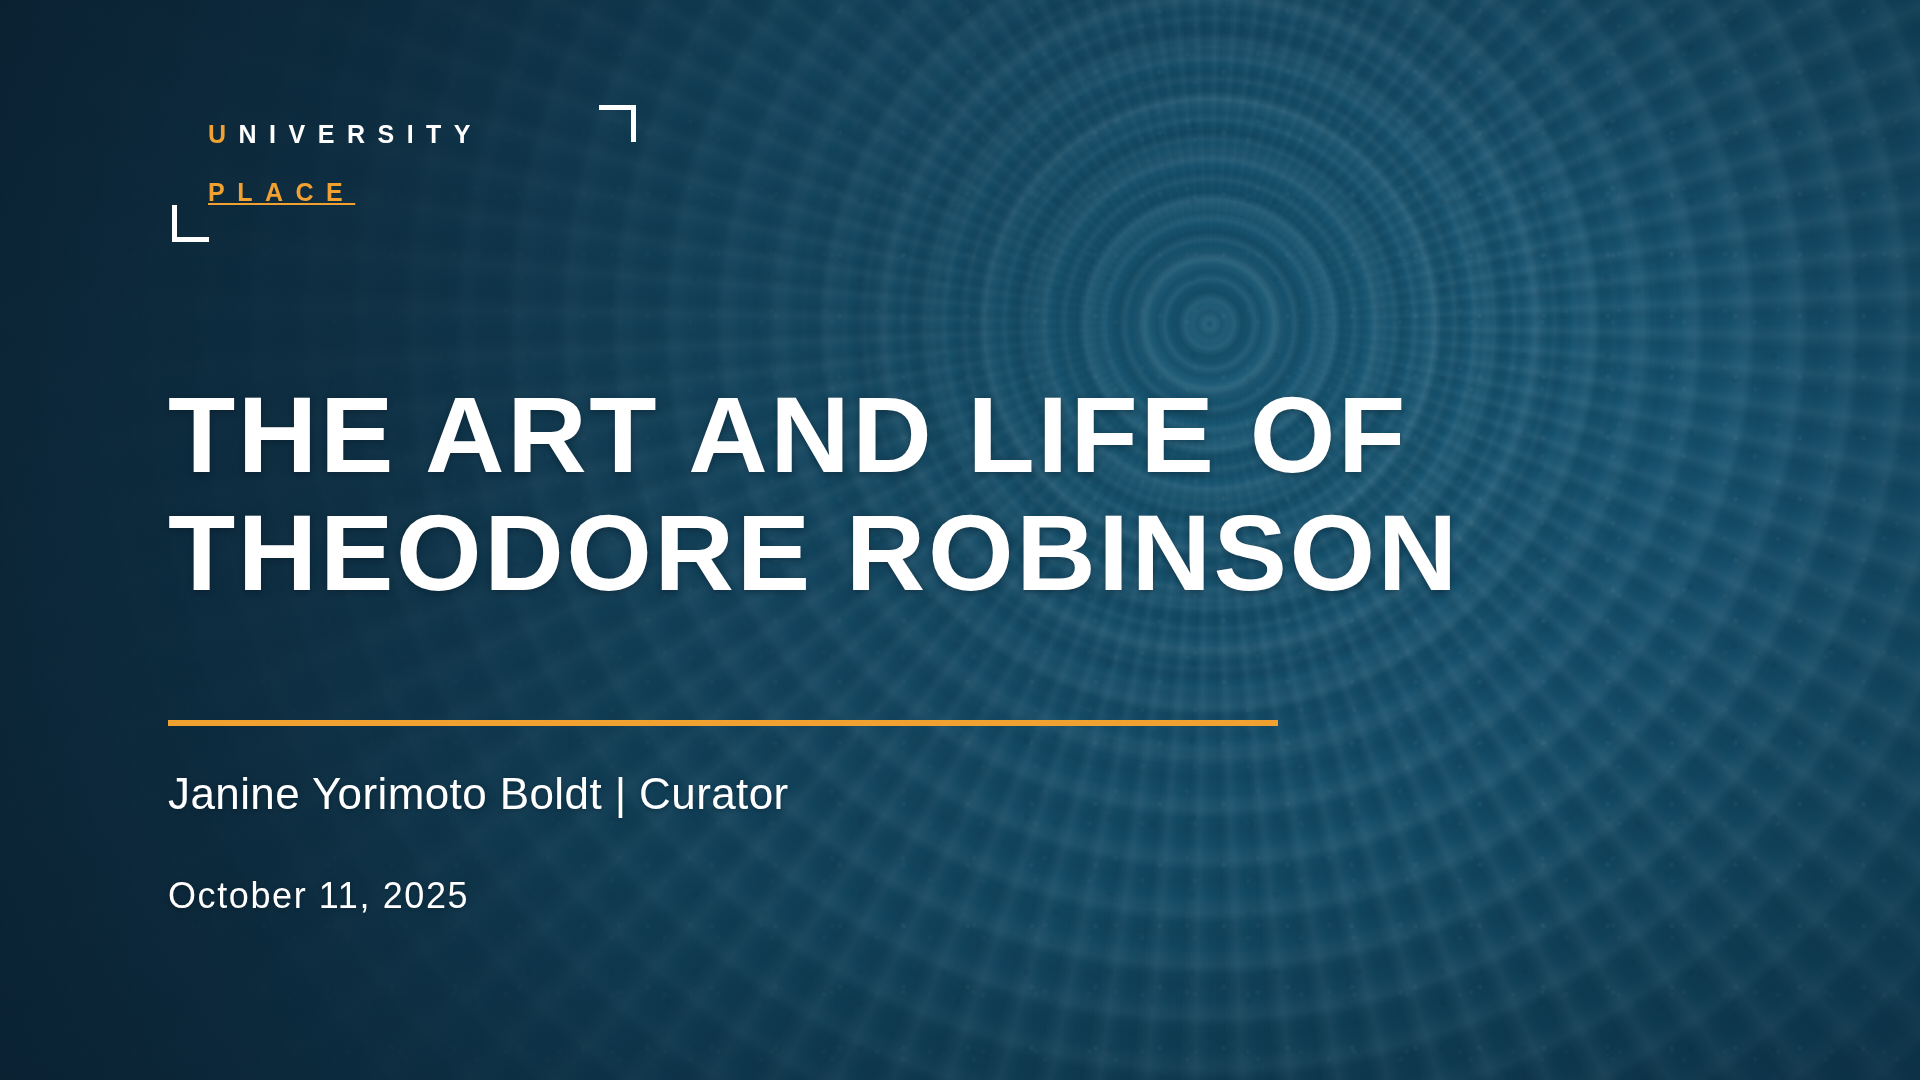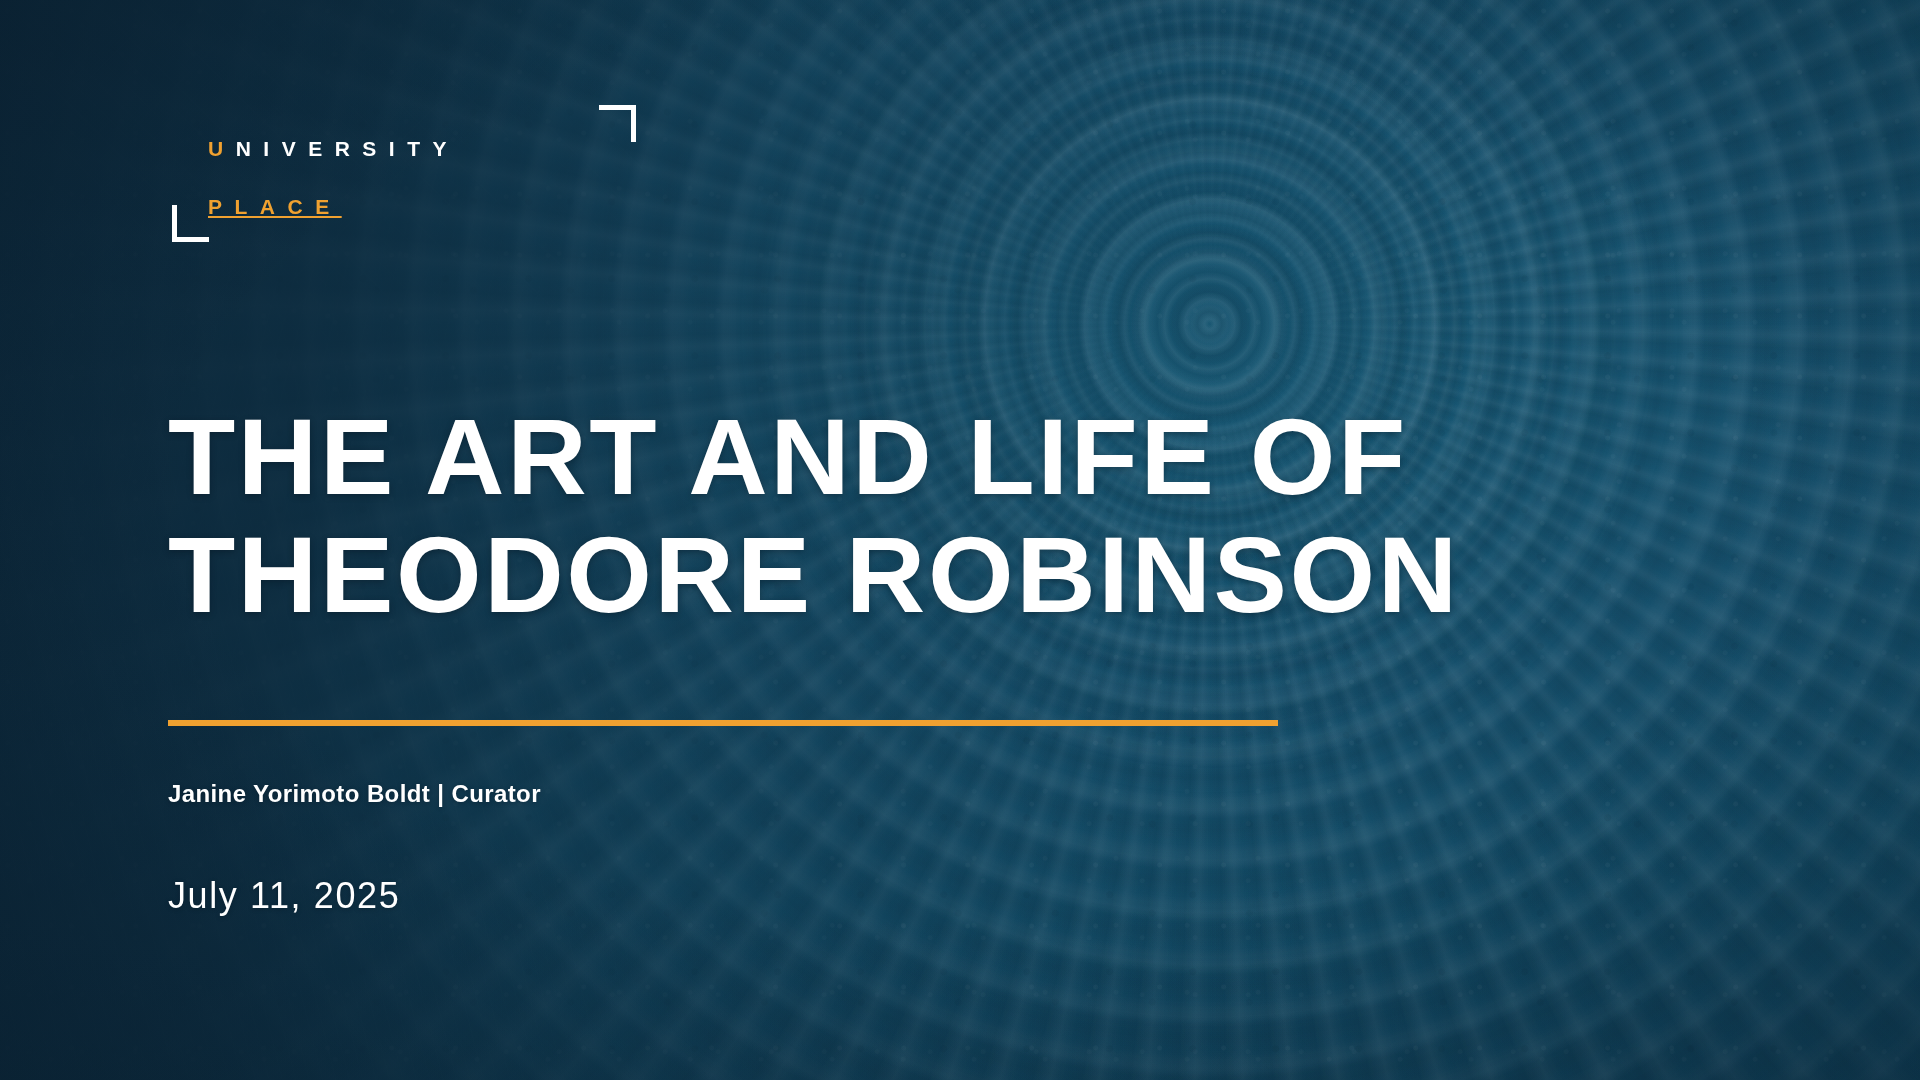--- a/index.html
+++ b/index.html
@@ -130,27 +130,26 @@
   #logo {
     position: absolute;
     left: 170px;
     top: 92px;
     width: 450px;
     height: 175px;
   }
   .logo-line {
     position: absolute;
     left: 38px;
-    font-size: 21px;
+    font-size: 25px;
     font-weight: 700;
     letter-spacing: 12.5px;
     line-height: 1;
     white-space: nowrap;
     font-family: "Liberation Sans", sans-serif;
-    margin-top: 16px;
   }
   #logo-line-university { top: 30px; }
   #logo-line-place { top: 88px; text-decoration: underline; }
   .logo-accent { color: #f0a130; }
   .logo-white  { color: #ffffff; }
 
   .bracket {
     position: absolute;
     width: 32px;
     height: 32px;
@@ -170,21 +169,20 @@
     border-bottom-width: 5px;
     border-left-width: 5px;
   }
 
   
   #headline {
     position: absolute;
     left: 168px;
     top: 376px;
     width: 1500px;
-    margin-top: 22px;
   }
   .headline-line {
     font-family: "Liberation Sans Narrow", "Liberation Sans", sans-serif;
     font-size: 108px;
     font-weight: 700;
     color: #ffffff;
     letter-spacing: 2.5px;
     line-height: 118px;
     white-space: nowrap;
     text-shadow: 0 2px 6px rgba(4,18,30,0.38);
@@ -204,22 +202,22 @@
 
   
   #credits {
     position: absolute;
     left: 168px;
     top: 760px;
     width: 1100px;
   }
   .credit-line {
     font-family: "Liberation Sans", sans-serif;
-    font-size: 24px;
-    font-weight: 700;
+    font-size: 44px;
+    font-weight: 400;
     color: #ffffff;
     letter-spacing: 0.4px;
     line-height: 68px;
     white-space: nowrap;
     text-shadow: 0 1px 4px rgba(4,18,30,0.35);
   }
   #credit-date {
     margin-top: 34px;
     font-weight: 400;
     letter-spacing: 1.6px;
@@ -253,16 +251,16 @@
 
   <div id="headline">
     <div class="headline-line">THE ART AND LIFE OF</div>
     <div class="headline-line">THEODORE ROBINSON</div>
   </div>
 
   <div id="rule"></div>
 
   <div id="credits">
     <div class="credit-line" id="credit-presenter">Janine Yorimoto Boldt  |  Curator</div>
-    <div class="credit-line" id="credit-date">July 11, 2025</div>
+    <div class="credit-line" id="credit-date">October 11, 2025</div>
   </div>
 
 </div>
 
 </body></html>

